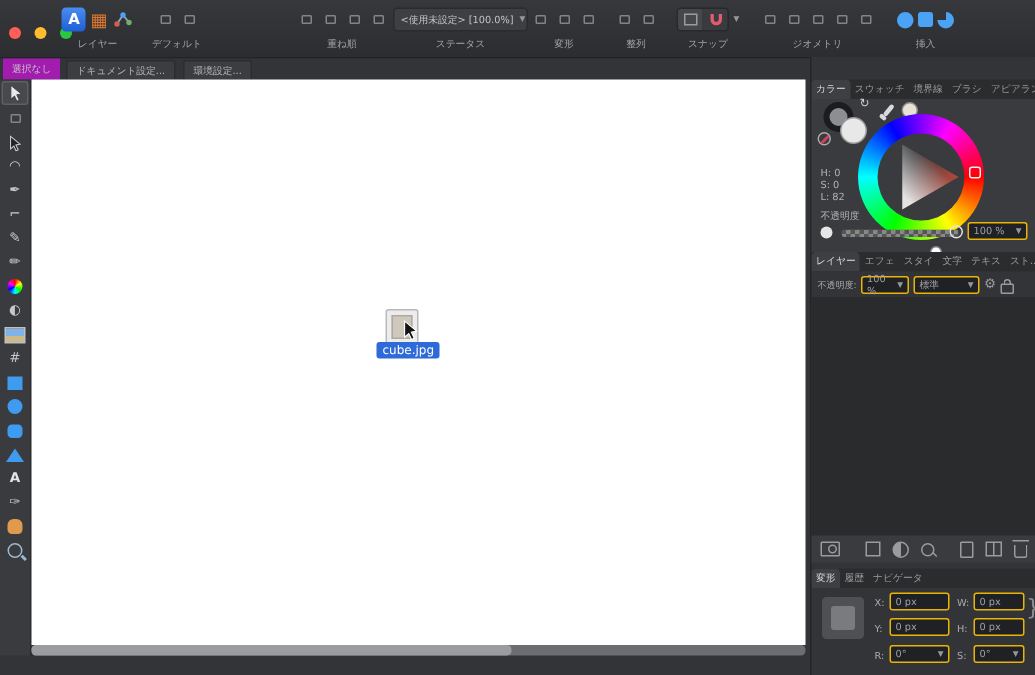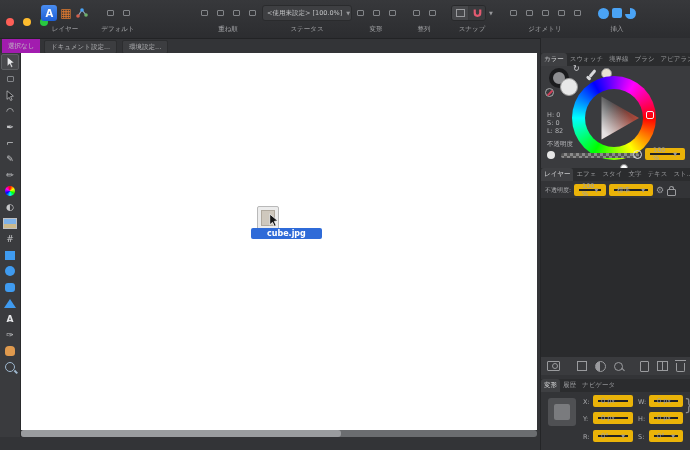--- a/index.html
+++ b/index.html
@@ -55,21 +55,21 @@
   .t-mag{width:8px;height:8px;border:1.5px solid #9fb8cf;border-radius:50%;position:relative}
   .t-mag::after{content:"";position:absolute;width:4px;height:1.5px;background:#9fb8cf;transform:rotate(45deg);right:-3.5px;bottom:-1.5px}
 
   
   .canvas{position:absolute;left:21px;top:53px;width:516px;height:377px;background:#ffffff}
   .dragicon{position:absolute;left:236px;top:153px;width:20px;height:22px;background:#ececec;
     border:1px solid #b9b9b9;border-radius:2px}
   .dragicon::before{content:"";position:absolute;inset:3px;background:#cfc8bd;border:1px solid #b0a99e}
   .dragcursor{position:absolute;left:246px;top:160px}
   .draglabel{position:absolute;left:230px;top:175px;background:#2f6bd8;color:#fff;
-    font-size:8px;font-weight:bold;padding:1px 16px;border-radius:2px}
+    font-size:8px;font-weight:normal;padding:1px 4px;border-radius:2px}
 
   
   .hscroll{position:absolute;left:21px;top:430px;width:516px;height:7px;background:#6b6d70;border-radius:3px}
   .hthumb{position:absolute;left:0;top:0;height:7px;width:320px;background:#9a9c9f;border-radius:3px}
   .statusbar{position:absolute;left:0;top:437px;width:540px;height:13px;background:#303134;
     display:flex;align-items:center;padding-left:6px;font-size:7.5px;color:#b4b5b8;white-space:nowrap}
   .statusbar b{color:#ecedee;font-weight:bold}
 
   
   .rp{position:absolute;left:540px;top:38px;width:150px;height:412px;background:#333437;border-left:1px solid #242527}
@@ -96,21 +96,21 @@
   .ring-marker{position:absolute;left:105px;top:77px;width:6px;height:6px;border:1.5px solid #f2f2f2;border-radius:2px;background:transparent}
   .tri-marker{position:absolute;left:48px;top:88px;width:6px;height:6px;border-radius:50%;background:#fff;border:1px solid #888}
   .hsl{position:absolute;left:6px;font-size:6.5px;color:#b2b3b6;line-height:8px}
   .op-label{position:absolute;left:6px;top:108px;font-size:6.5px;color:#b2b3b6}
   .op-dot{position:absolute;left:6px;top:118px;width:8px;height:8px;border-radius:50%;background:#e6e6e6}
   .op-track{position:absolute;left:20px;top:120px;width:78px;height:5px;border-radius:2px;background-color:#555;
     background-image:linear-gradient(45deg,#8a8a8a 25%,transparent 25%,transparent 75%,#8a8a8a 75%),
                      linear-gradient(45deg,#8a8a8a 25%,transparent 25%,transparent 75%,#8a8a8a 75%);
     background-size:6px 6px;background-position:0 0,3px 3px}
   .op-knob{position:absolute;left:92px;top:117px;width:7px;height:7px;border:1.5px solid #e2e2e2;border-radius:50%}
-  .ibox{background:#202124;border:5px solid #eab308;border-radius:2px;color:#9fa0a3;font-size:6.5px;
+  .ibox{background:#202124;border:1px solid #eab308;border-radius:2px;color:#9fa0a3;font-size:6.5px;
     display:flex;align-items:center;padding:0 3px;height:12px;box-sizing:border-box}
   .ibox .caret{margin-left:auto}
   .op-val{position:absolute;left:104px;top:115px;width:40px}
 
   
   .lp-row{position:absolute;left:0;top:144px;width:150px;height:16px;display:flex;align-items:center;gap:3px;padding-left:4px;box-sizing:border-box}
   .lp-label{font-size:6px;color:#a8a9ac;white-space:nowrap}
   .llist{position:absolute;left:0;top:160px;width:150px;height:158px;background:#2a2b2d}
   .lbar{position:absolute;left:0;top:318px;width:150px;height:19px;background:#3a3b3e;border-top:1px solid #2a2b2d;
     display:flex;align-items:center;gap:8px;padding:0 6px;box-sizing:border-box}

